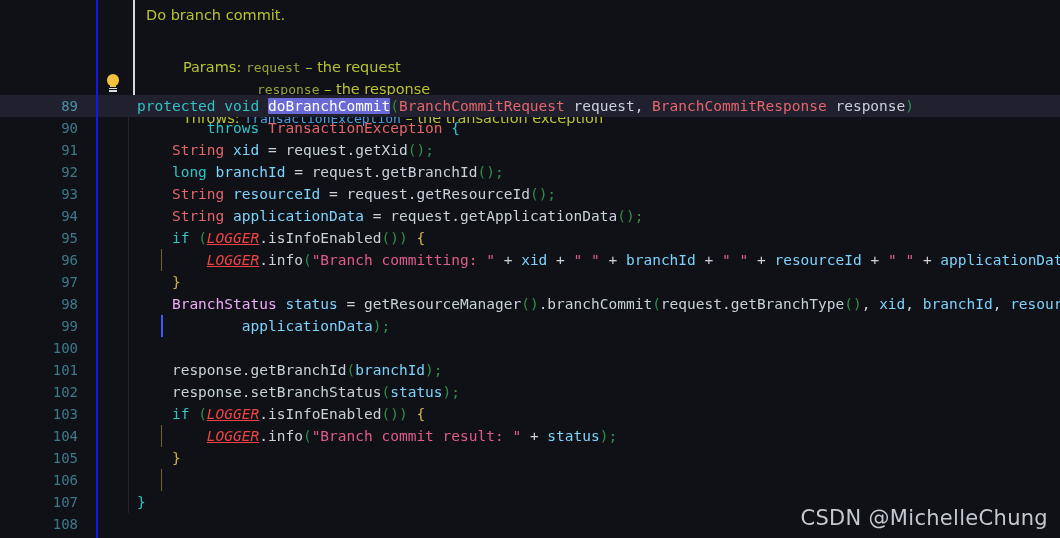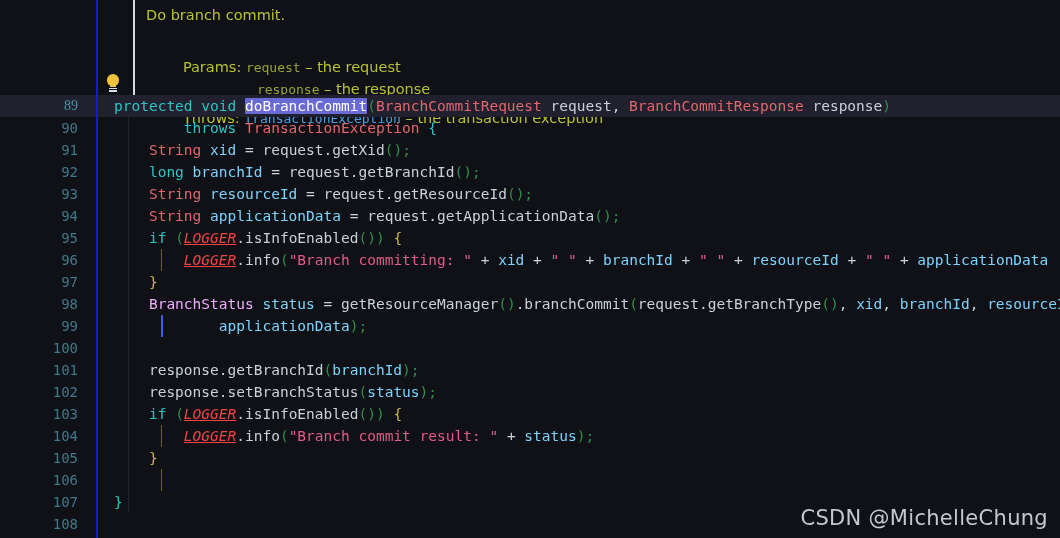--- a/index.html
+++ b/index.html
@@ -65,23 +65,23 @@
   }
   .row{
     position:relative;height:22px;line-height:22px;white-space:pre;
     font-size:14.5px;
   }
   .row.current{background:#20202e;}
   .ln{
     position:absolute;left:0;top:0;width:78px;text-align:right;
     color:#3d7a8c;font-size:14px;
   }
-  .row.current .ln{color:#4a93a8;font-family:Liberation Serif, serif;}
+  .row.current .ln{color:#4a93a8;}
   .src{
-    position:absolute;left:114px;top:0;color:#c9d1d9;
+    position:absolute;left:137px;top:0;color:#c9d1d9;
   }
 
   
   .guide{
     position:absolute;width:1px;top:0;height:22px;background:#21262d;
   }
   .guide.g1{left:128px;}
   .guide.olive{left:161px;background:#6d6230;}
   .guide.caret{left:161px;background:#3b5bff;width:2px;}
 

